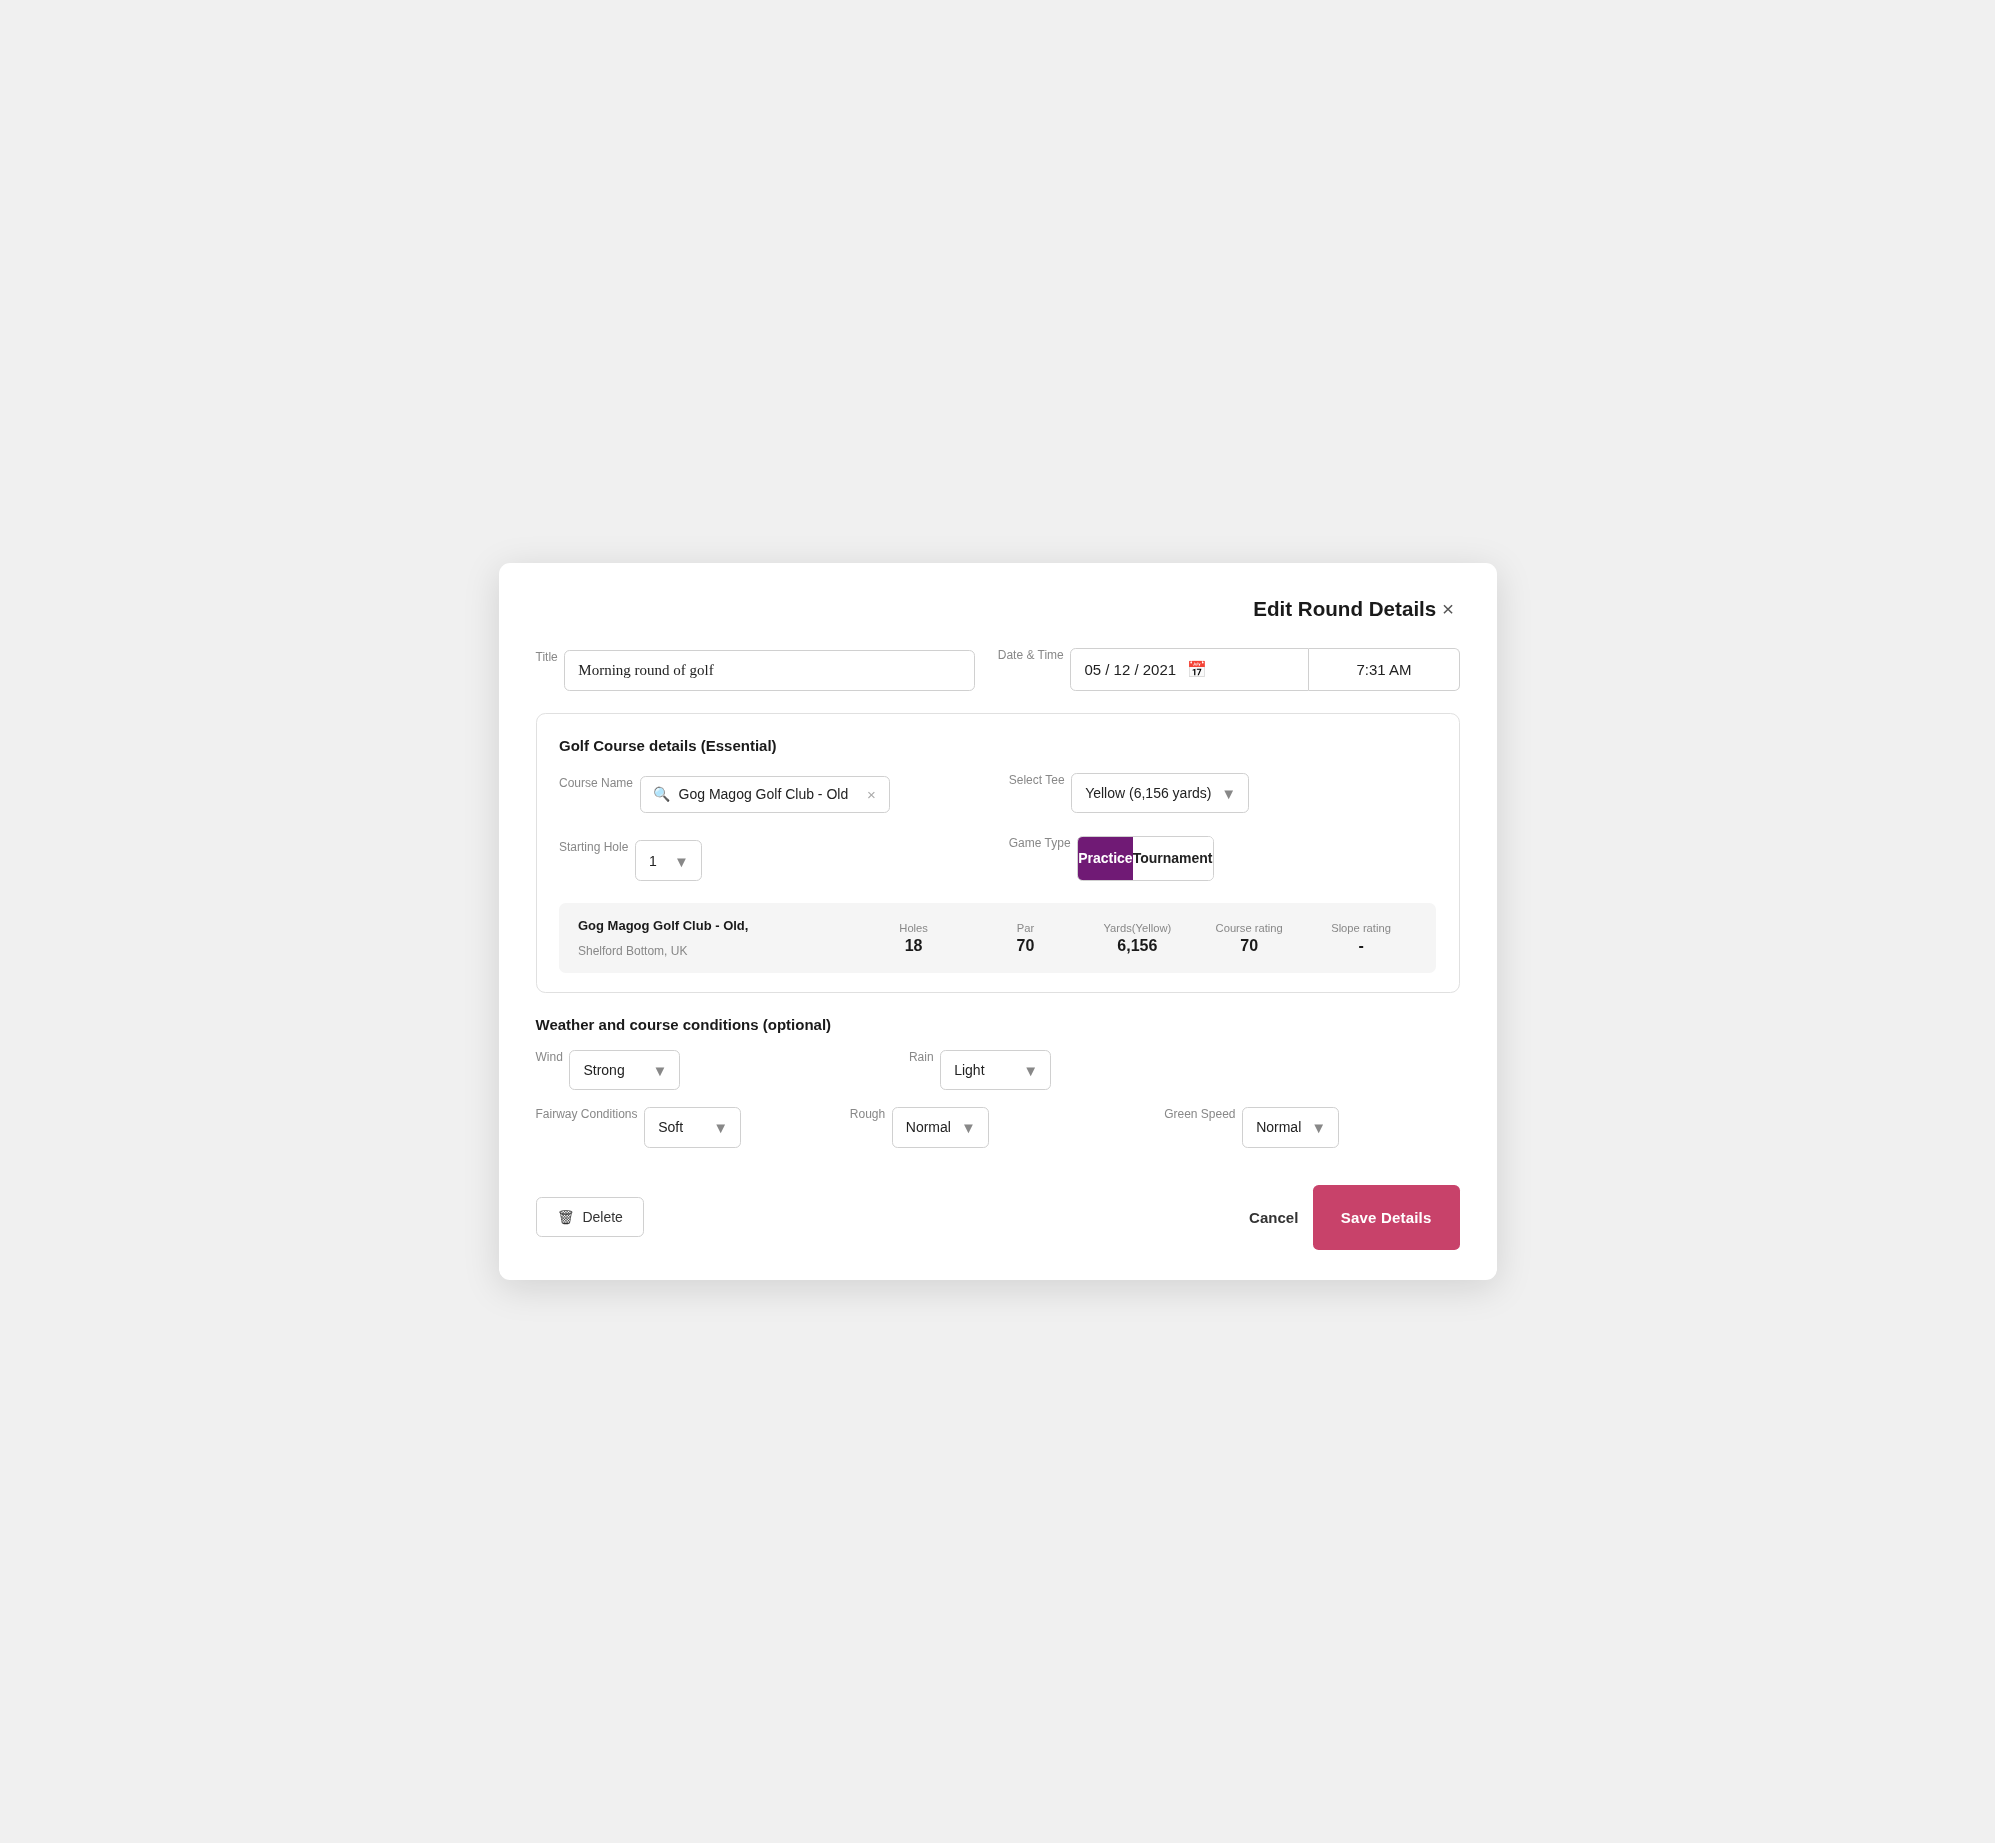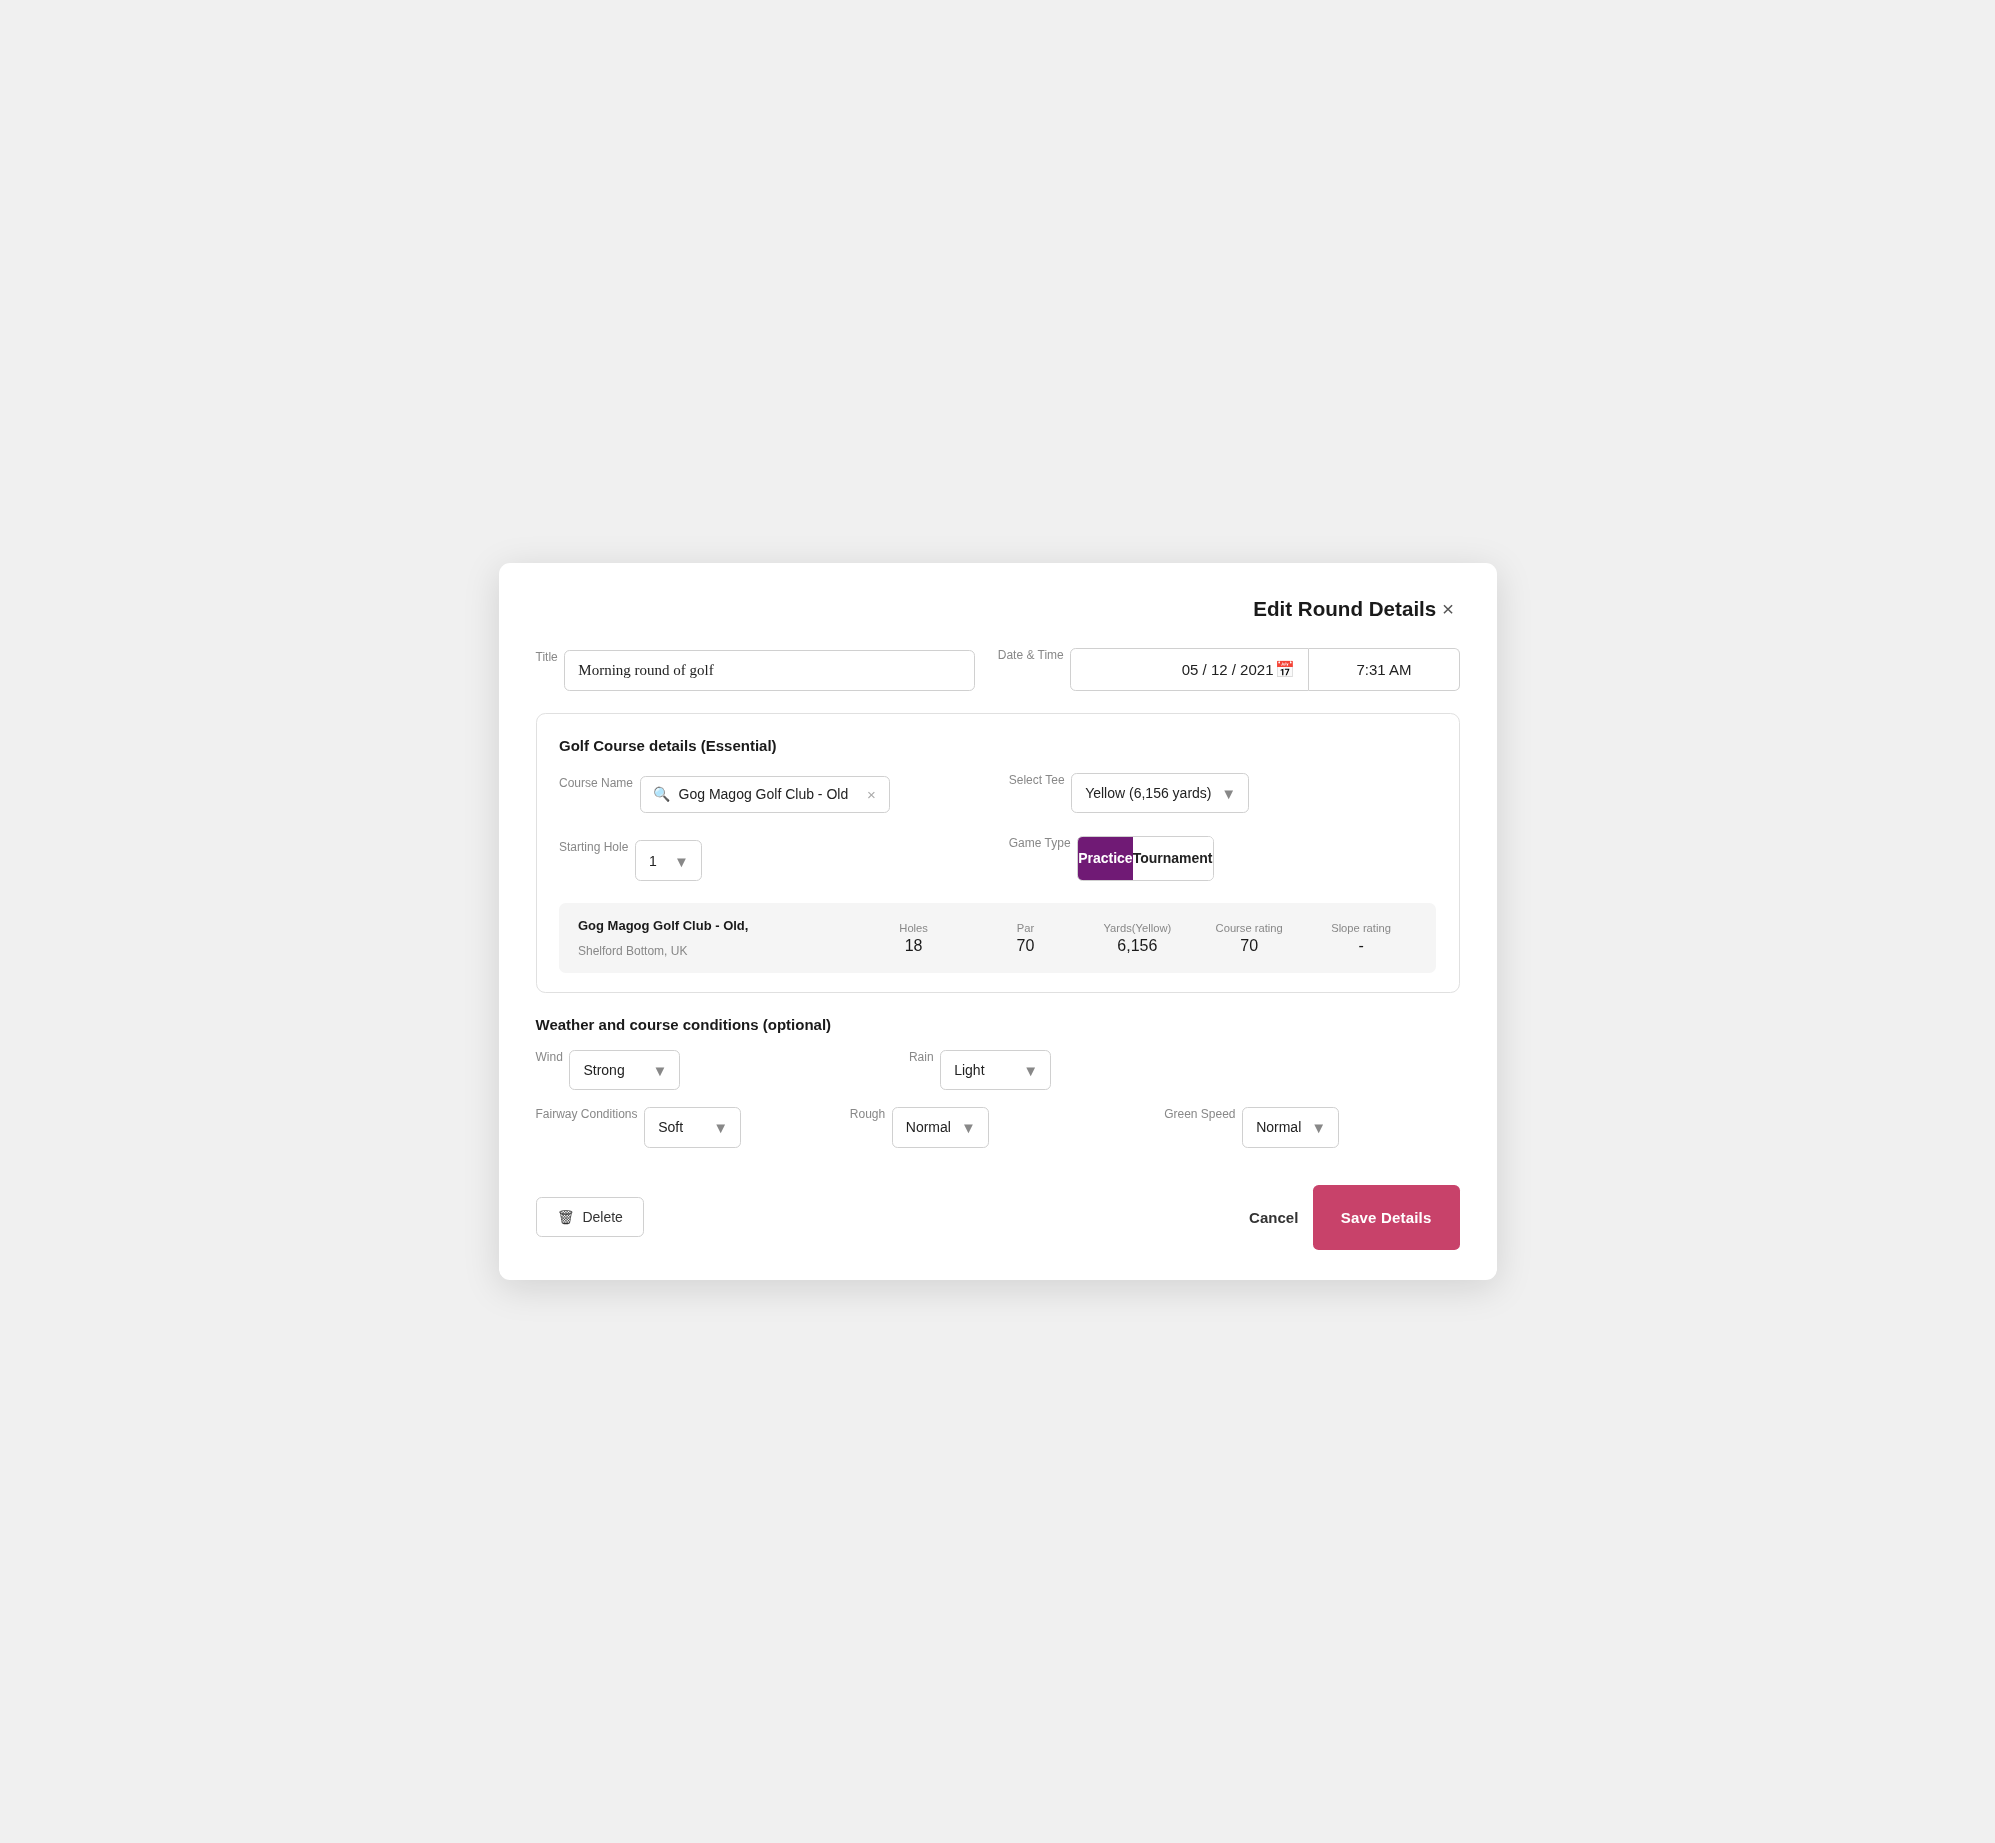--- a/index.html
+++ b/index.html
@@ -76,22 +76,21 @@
     .date-input-wrap {
       display: flex;
       align-items: center;
       border: 1.4px solid #d0d0d0;
       border-radius: 5.6px 0 0 5.6px;
       padding: 11.2px 13px;
       font-size: 15px;
       color: #222;
       background: #fff;
       flex: 1.2;
-      gap: 2px;
-      justify-content: flex-end;
+      gap: 11px;
     }
     .time-input-wrap {
       display: flex;
       align-items: center;
       border: 1.4px solid #d0d0d0;
       border-left: none;
       border-radius: 0 5.6px 5.6px 0;
       padding: 11.2px 13px;
       font-size: 15px;
       color: #222;
@@ -208,21 +207,21 @@
       flex: 1;
       text-align: center;
     }
     .course-stat .stat-label {
       font-size: 11.2px;
       color: #888;
       margin-bottom: 2.8px;
     }
     .course-stat .stat-value {
       font-size: 16px;
-      font-weight: 400;
+      font-weight: 700;
       color: #1a1a1a;
     }
     .section-optional-title {
       font-size: 15px;
       font-weight: 700;
       color: #1a1a1a;
       margin-bottom: 17px;
     }
     .conditions-row {
       display: flex;

